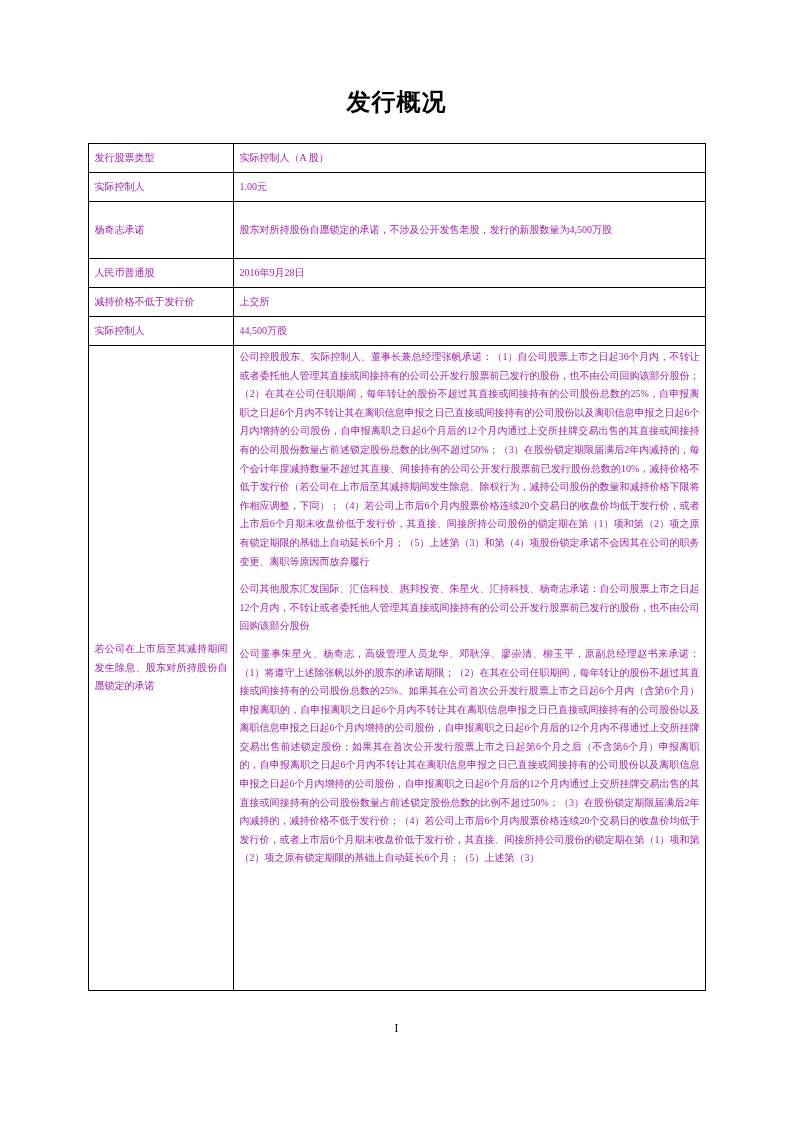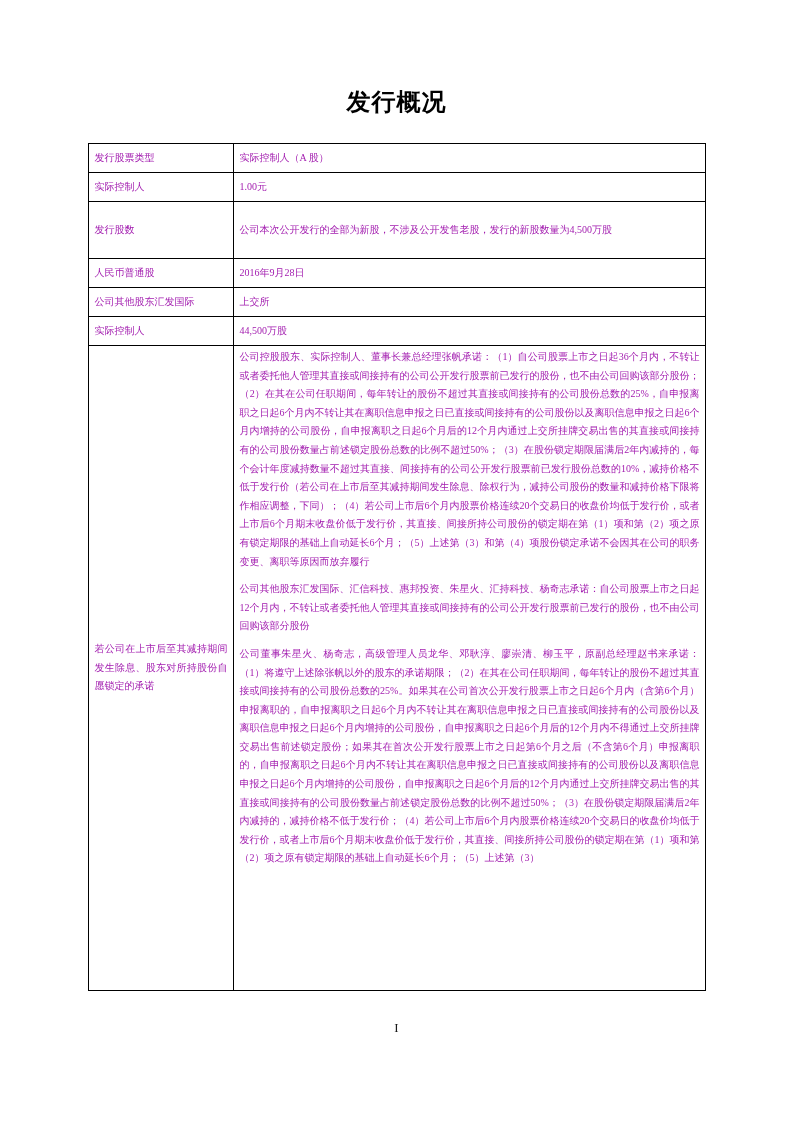--- a/index.html
+++ b/index.html
@@ -104,29 +104,29 @@
     <tbody>
       <tr class="row-single">
         <td class="cell-label">发行股票类型</td>
         <td class="cell-value">实际控制人（A 股）</td>
       </tr>
       <tr class="row-single">
         <td class="cell-label">实际控制人</td>
         <td class="cell-value">1.00元</td>
       </tr>
       <tr class="row-double">
-        <td class="cell-label">发行股数</td>
-        <td class="cell-value">公司本次公开发行的全部为新股，不涉及公开发售老股，发行的新股数量为4,500万股</td>
+        <td class="cell-label">杨奇志承诺</td>
+        <td class="cell-value">股东对所持股份自愿锁定的承诺，不涉及公开发售老股，发行的新股数量为4,500万股</td>
       </tr>
       <tr class="row-single">
         <td class="cell-label">人民币普通股</td>
         <td class="cell-value">2016年9月28日</td>
       </tr>
       <tr class="row-single">
-        <td class="cell-label">公司其他股东汇发国际</td>
+        <td class="cell-label">减持价格不低于发行价</td>
         <td class="cell-value">上交所</td>
       </tr>
       <tr class="row-single">
         <td class="cell-label">实际控制人</td>
         <td class="cell-value">44,500万股</td>
       </tr>
       <tr class="row-big">
         <td class="cell-label">若公司在上市后至其减持期间发生除息、股东对所持股份自愿锁定的承诺</td>
         <td class="cell-value">
           <p>公司控股股东、实际控制人、董事长兼总经理张帆承诺：（1）自公司股票上市之日起36个月内，不转让或者委托他人管理其直接或间接持有的公司公开发行股票前已发行的股份，也不由公司回购该部分股份；（2）在其在公司任职期间，每年转让的股份不超过其直接或间接持有的公司股份总数的25%，自申报离职之日起6个月内不转让其在离职信息申报之日已直接或间接持有的公司股份以及离职信息申报之日起6个月内增持的公司股份，自申报离职之日起6个月后的12个月内通过上交所挂牌交易出售的其直接或间接持有的公司股份数量占前述锁定股份总数的比例不超过50%；（3）在股份锁定期限届满后2年内减持的，每个会计年度减持数量不超过其直接、间接持有的公司公开发行股票前已发行股份总数的10%，减持价格不低于发行价（若公司在上市后至其减持期间发生除息、除权行为，减持公司股份的数量和减持价格下限将作相应调整，下同）；（4）若公司上市后6个月内股票价格连续20个交易日的收盘价均低于发行价，或者上市后6个月期末收盘价低于发行价，其直接、间接所持公司股份的锁定期在第（1）项和第（2）项之原有锁定期限的基础上自动延长6个月；（5）上述第（3）和第（4）项股份锁定承诺不会因其在公司的职务变更、离职等原因而放弃履行</p>

